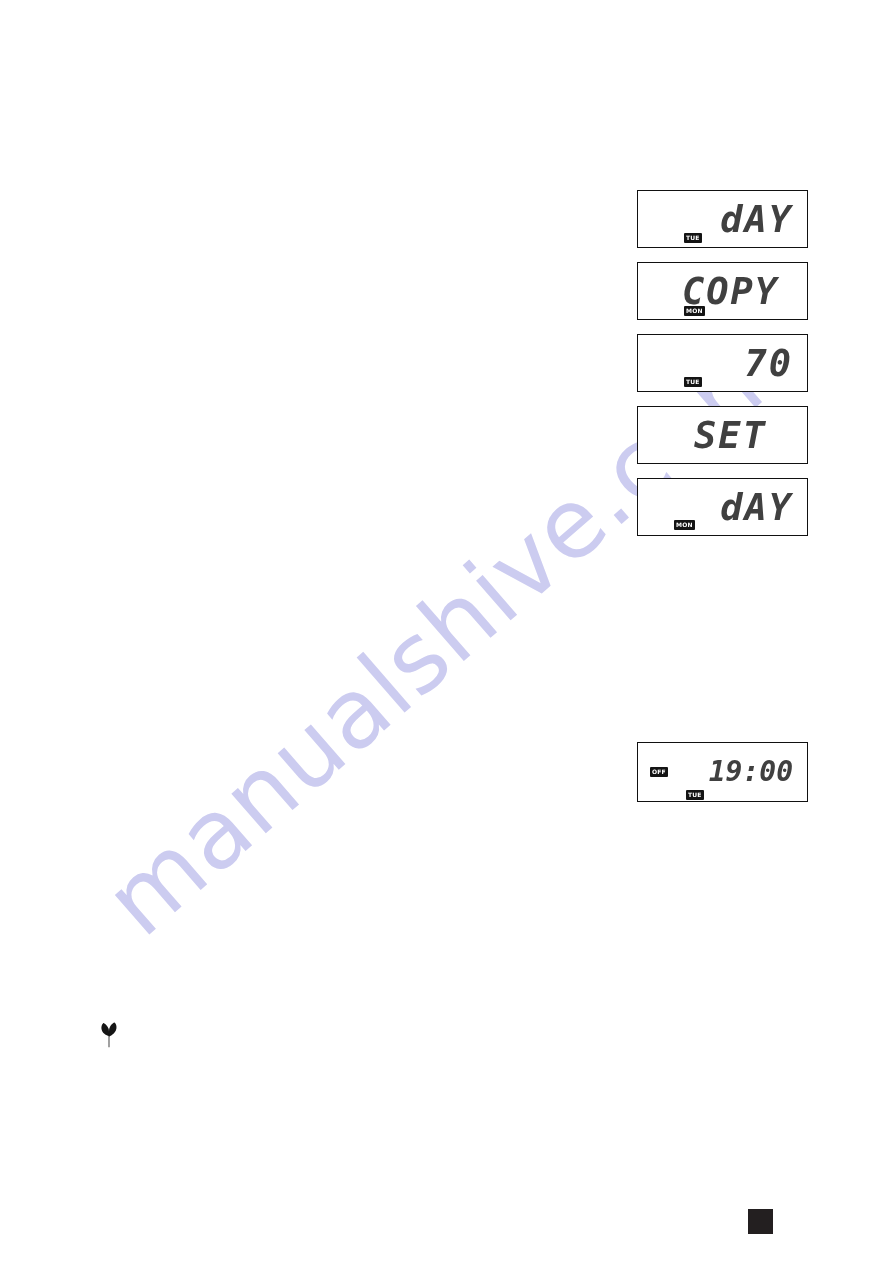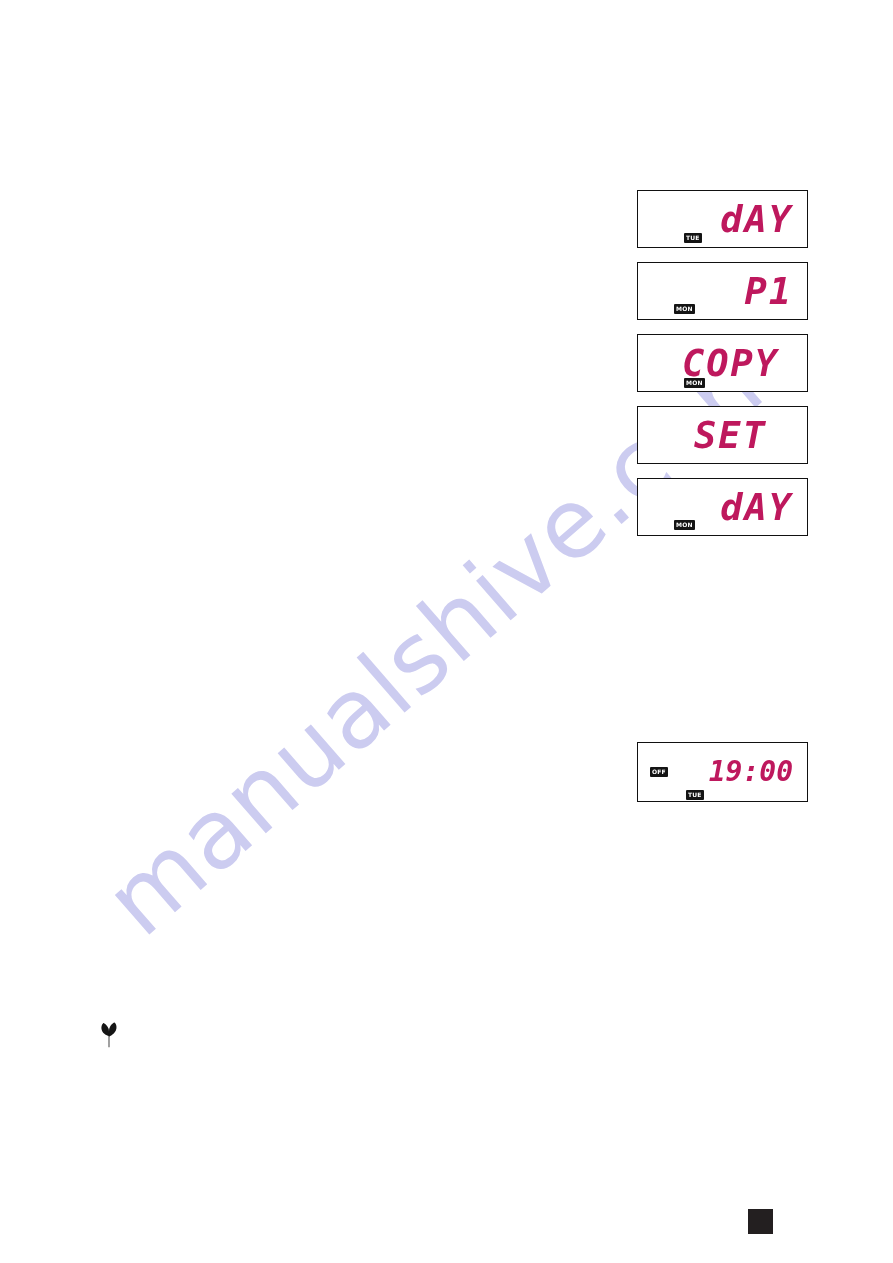--- a/index.html
+++ b/index.html
@@ -70,21 +70,21 @@
   .lcd-main {
     position: absolute;
     right: 12px;
     top: 50%;
     transform: translateY(-50%);
     font-family: "DejaVu Sans Mono", monospace;
     font-weight: 700;
     font-size: 37px;
     line-height: 1;
     letter-spacing: 2px;
-    color: #be185d;
+    color: #404040;
     font-style: italic;
     white-space: nowrap;
   }
   .lcd-main.centered {
     right: auto;
     left: 50%;
     transform: translate(-50%, -50%);
     margin-left: 8px;
   }
   .lcd-main.shift-left {
@@ -177,30 +177,30 @@
 
   <div id="watermark">manualshive.com</div>
 
   <div id="lcd-column">
 
     <div class="lcd-panel">
       <span class="lcd-main shift-left">dAY</span>
       <span class="badge badge-bottom-left">TUE</span>
     </div>
 
-    <div class="lcd-panel">
-      <span class="lcd-main shift-left">P1</span>
-      <span class="badge badge-bottom-left2">MON</span>
-    </div>
 
     <div class="lcd-panel">
       <span class="lcd-main centered">COPY</span>
       <span class="badge badge-bottom-mid">MON</span>
     </div>
 
+    <div class="lcd-panel">
+      <span class="lcd-main shift-left">70</span>
+      <span class="badge badge-bottom-left">TUE</span>
+    </div>
 
     <div class="lcd-panel">
       <span class="lcd-main centered">SET</span>
     </div>
 
     <div class="lcd-panel">
       <span class="lcd-main shift-left">dAY</span>
       <span class="badge badge-bottom-left2">MON</span>
     </div>
   </div>

